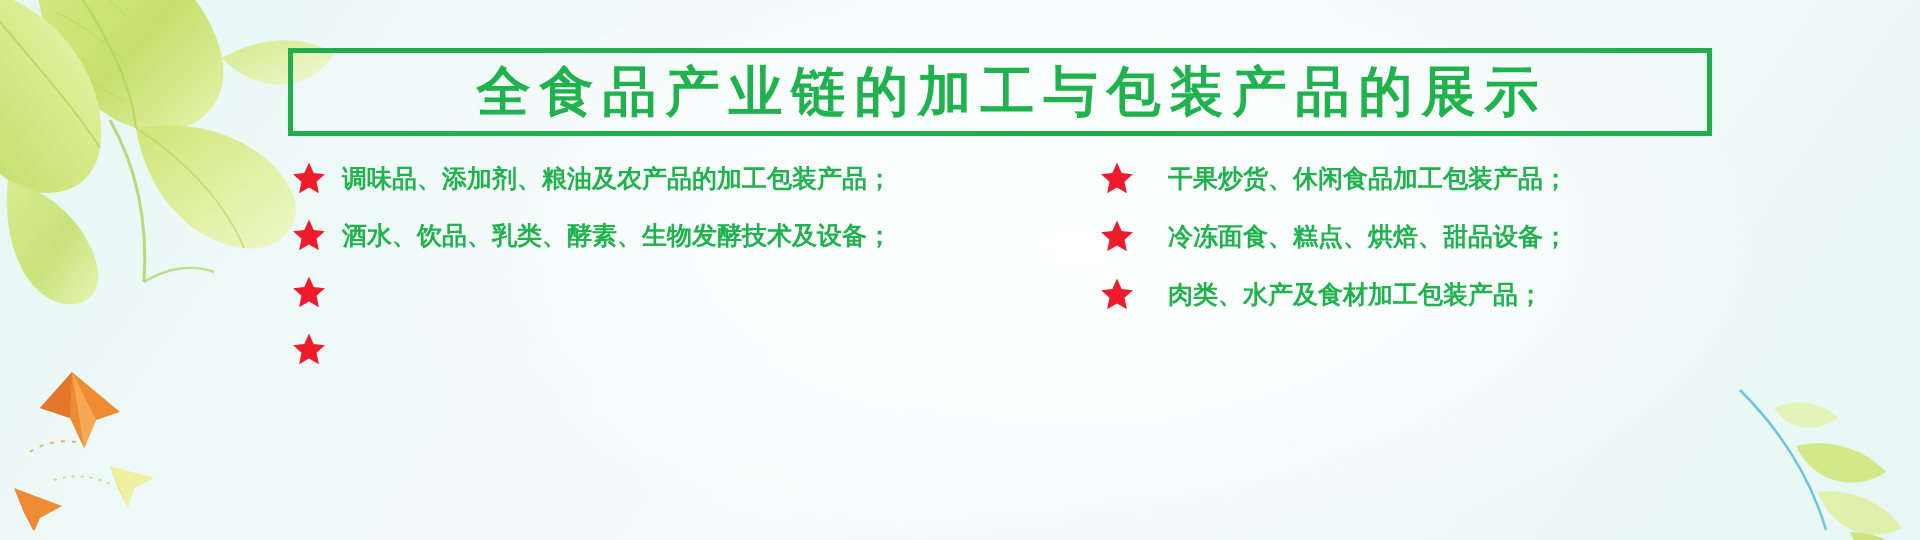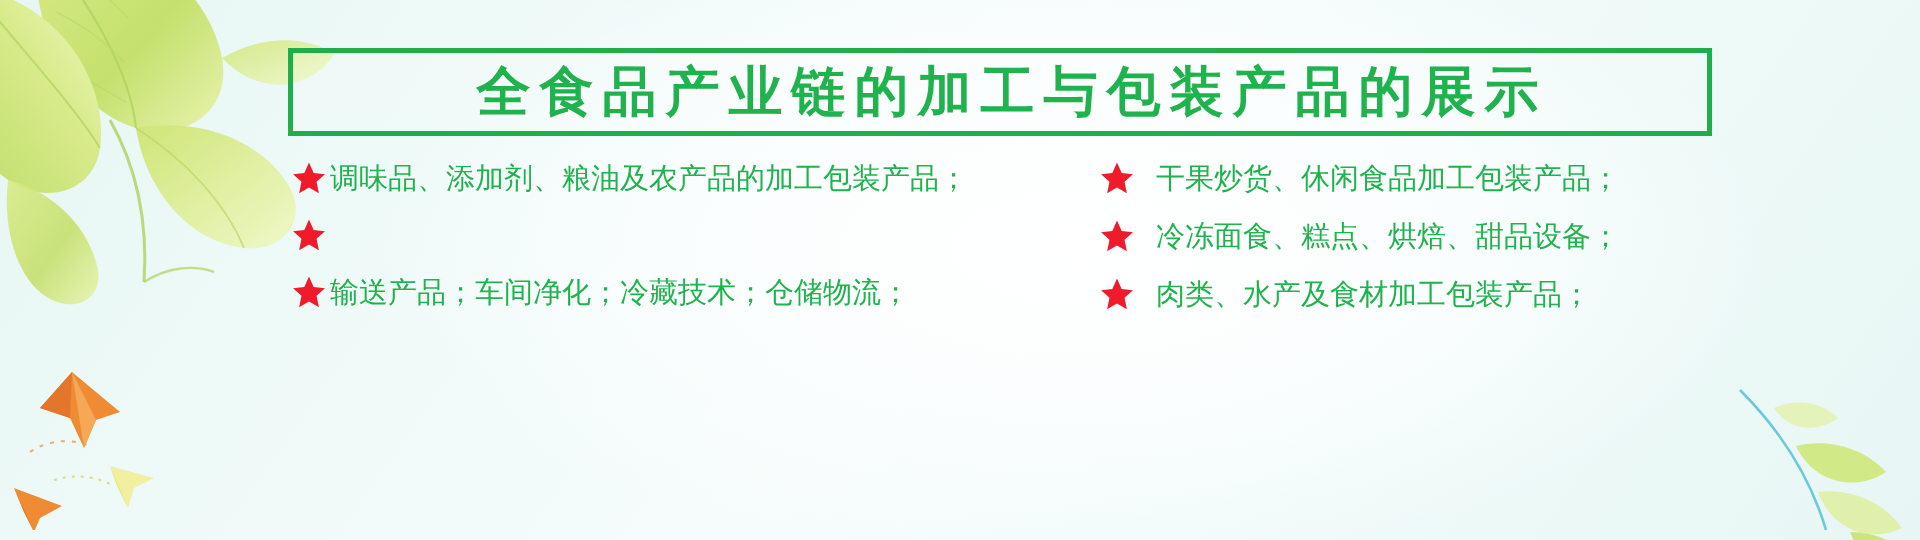--- a/index.html
+++ b/index.html
@@ -79,27 +79,28 @@
   .star-icon {
     flex: 0 0 auto;
     width: 34px;
     height: 34px;
     margin-right: 4px;
     display: block;
   }
   #bullet-col-right .star-icon { margin-right: 22px; }
 
   .bullet-label {
-    font-size: 29px;
-    font-weight: normal;
+    font-size: 25px;
+    font-weight: bold;
     color: #1fb34e;
     line-height: 1;
     white-space: nowrap;
     letter-spacing: 0px;
     text-shadow: 1px 1px 0 rgba(255,255,255,0.9);
+    margin-left: 12px;
   }
 </style>
 </head>
 <body>
 
 <div id="banner">
 
   <svg class="deco" id="leaf-cluster-topleft" viewBox="0 0 460 430">
     <defs>
       <linearGradient id="lgA" x1="0" y1="0" x2="1" y2="1">
@@ -172,32 +173,37 @@
 
     <div class="bullet-col" id="bullet-col-left">
 
       <div class="bullet-item">
         <svg class="star-icon" viewBox="0 0 32 32">
           <polygon points="16,1.5 20.4,11.3 31,12.4 23.1,19.6 25.3,30.3 16,24.9 6.7,30.3 8.9,19.6 1,12.4 11.6,11.3" fill="#ef1b2b"></polygon>
         </svg>
         <span class="bullet-label">调味品、添加剂、粮油及农产品的加工包装产品；</span>
       </div>
 
-
-      <div class="bullet-item">
-        <svg class="star-icon" viewBox="0 0 32 32">
-          <polygon points="16,1.5 20.4,11.3 31,12.4 23.1,19.6 25.3,30.3 16,24.9 6.7,30.3 8.9,19.6 1,12.4 11.6,11.3" fill="#ef1b2b"></polygon>
-        </svg>
-      </div>
-
-      <div class="bullet-item">
-        <svg class="star-icon" viewBox="0 0 32 32">
-          <polygon points="16,1.5 20.4,11.3 31,12.4 23.1,19.6 25.3,30.3 16,24.9 6.7,30.3 8.9,19.6 1,12.4 11.6,11.3" fill="#ef1b2b"></polygon>
-        </svg>
-        <span class="bullet-label">输送产品；车间净化；冷藏技术；仓储物流；</span>
+      <div class="bullet-item">
+        <svg class="star-icon" viewBox="0 0 32 32">
+          <polygon points="16,1.5 20.4,11.3 31,12.4 23.1,19.6 25.3,30.3 16,24.9 6.7,30.3 8.9,19.6 1,12.4 11.6,11.3" fill="#ef1b2b"></polygon>
+        </svg>
+        <span class="bullet-label">酒水、饮品、乳类、酵素、生物发酵技术及设备；</span>
+      </div>
+
+      <div class="bullet-item">
+        <svg class="star-icon" viewBox="0 0 32 32">
+          <polygon points="16,1.5 20.4,11.3 31,12.4 23.1,19.6 25.3,30.3 16,24.9 6.7,30.3 8.9,19.6 1,12.4 11.6,11.3" fill="#ef1b2b"></polygon>
+        </svg>
+      </div>
+
+      <div class="bullet-item">
+        <svg class="star-icon" viewBox="0 0 32 32">
+          <polygon points="16,1.5 20.4,11.3 31,12.4 23.1,19.6 25.3,30.3 16,24.9 6.7,30.3 8.9,19.6 1,12.4 11.6,11.3" fill="#ef1b2b"></polygon>
+        </svg>
       </div>
 
     </div>
 
     <div class="bullet-col" id="bullet-col-right">
 
       <div class="bullet-item">
         <svg class="star-icon" viewBox="0 0 32 32">
           <polygon points="16,1.5 20.4,11.3 31,12.4 23.1,19.6 25.3,30.3 16,24.9 6.7,30.3 8.9,19.6 1,12.4 11.6,11.3" fill="#ef1b2b"></polygon>
         </svg>

